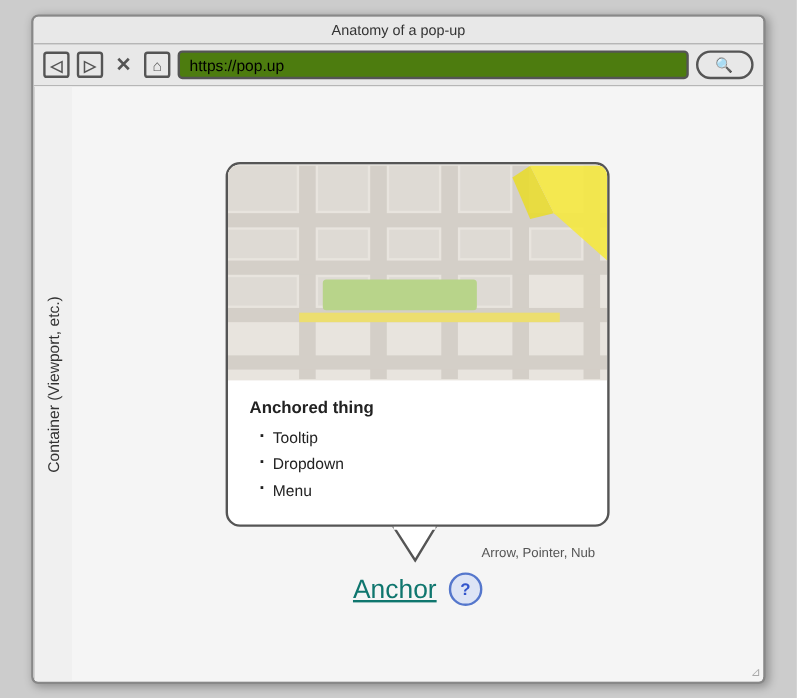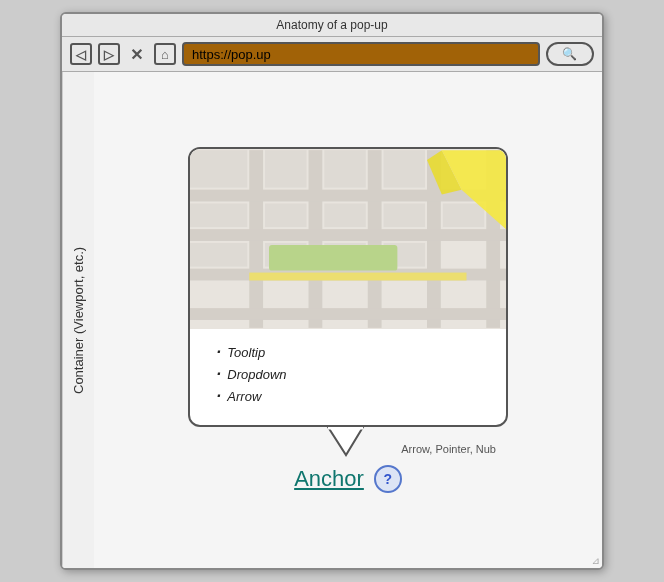--- a/index.html
+++ b/index.html
@@ -8,21 +8,21 @@
       background: #ccc;
       display: flex;
       justify-content: center;
       align-items: center;
       width: 664px;
       height: 582px;
       font-family: Arial, sans-serif;
     }
 
     .browser-window {
-      width: 544px;
+      width: 612px;
       height: 558px;
       background: #fff;
       border: 2px solid #888;
       border-radius: 6px;
       display: flex;
       flex-direction: column;
       overflow: hidden;
       box-shadow: 2px 2px 8px rgba(0,0,0,0.3);
     }
 
@@ -67,21 +67,21 @@
       color: #555;
     }
 
     .address-bar {
       flex: 1;
       height: 24px;
       border: 2px solid #555;
       border-radius: 4px;
       padding: 0 8px;
       font-size: 13px;
-      background: #a16207;
+      background: #4d7c0f;
     }
 
     .search-btn {
       width: 48px;
       height: 24px;
       border: 2px solid #555;
       border-radius: 12px;
       background: #e8e8e8;
       cursor: pointer;
       display: flex;
@@ -163,21 +163,20 @@
       padding-left: 8px;
     }
 
     .popup-list li {
       font-size: 13px;
       color: #222;
       margin-bottom: 4px;
       display: flex;
       align-items: center;
       gap: 6px;
-      font-style: italic;
     }
 
     .popup-list li::before {
       content: "·";
       font-size: 16px;
       font-weight: bold;
     }
 
     
     .popup-tail-area {
@@ -295,29 +294,30 @@
               <polygon points="255,0 320,0 320,80 275,40" fill="#f5e840" opacity="0.9"></polygon>
               <polygon points="255,0 275,40 255,45 240,10" fill="#e8da30" opacity="0.9"></polygon>
 
               <rect x="80" y="96" width="130" height="26" rx="3" fill="#b8d48a"></rect>
 
               <rect x="60" y="124" width="220" height="8" fill="#f0e060" opacity="0.85"></rect>
             </svg>
           </div>
 
           <div class="popup-content">
+            <div class="anchored-thing-title">Anchored thing</div>
             <ul class="popup-list">
               <li>
                   <span>Tooltip</span>
                 </li>
               <li>
                   <span>Dropdown</span>
                 </li>
               <li>
-                  <span>Arrow</span>
+                  <span>Menu</span>
                 </li>
             </ul>
           </div>
         </div>
 
         <div class="popup-tail-area">
 
           <svg width="320" height="30" style="position:absolute;top:0;left:0;">
 
             <polygon points="140,0 175,0 158,28" fill="#fff" stroke="#555" stroke-width="2"></polygon>

